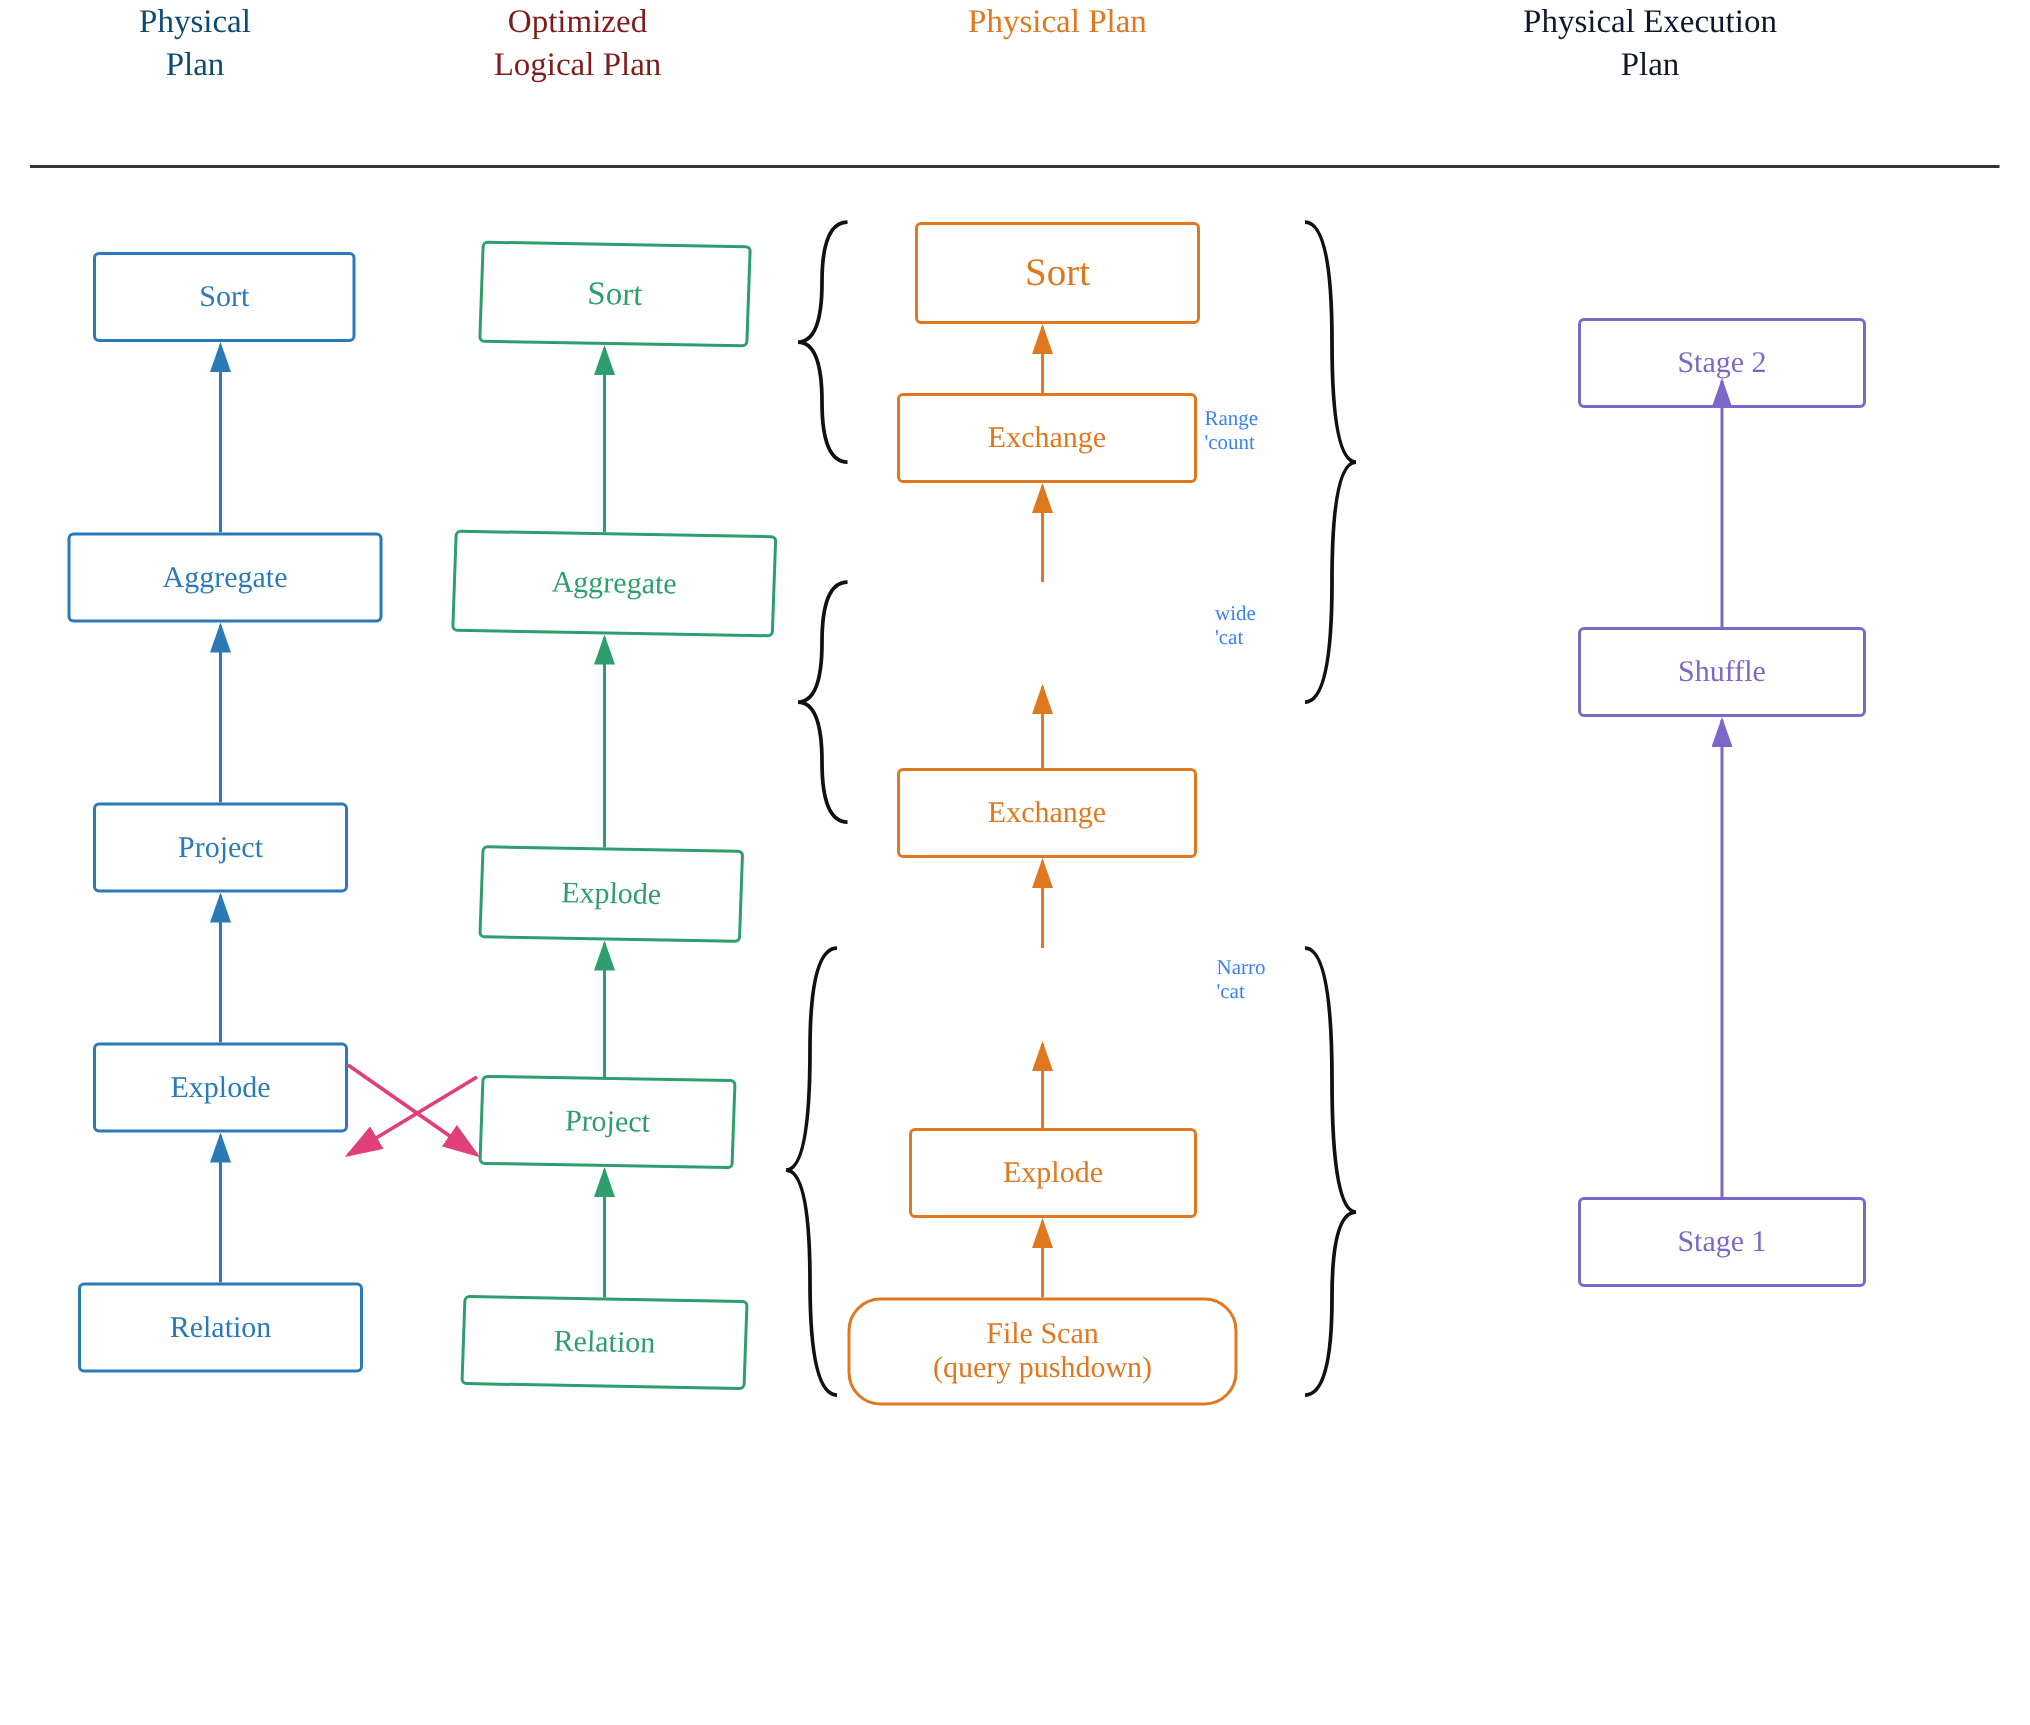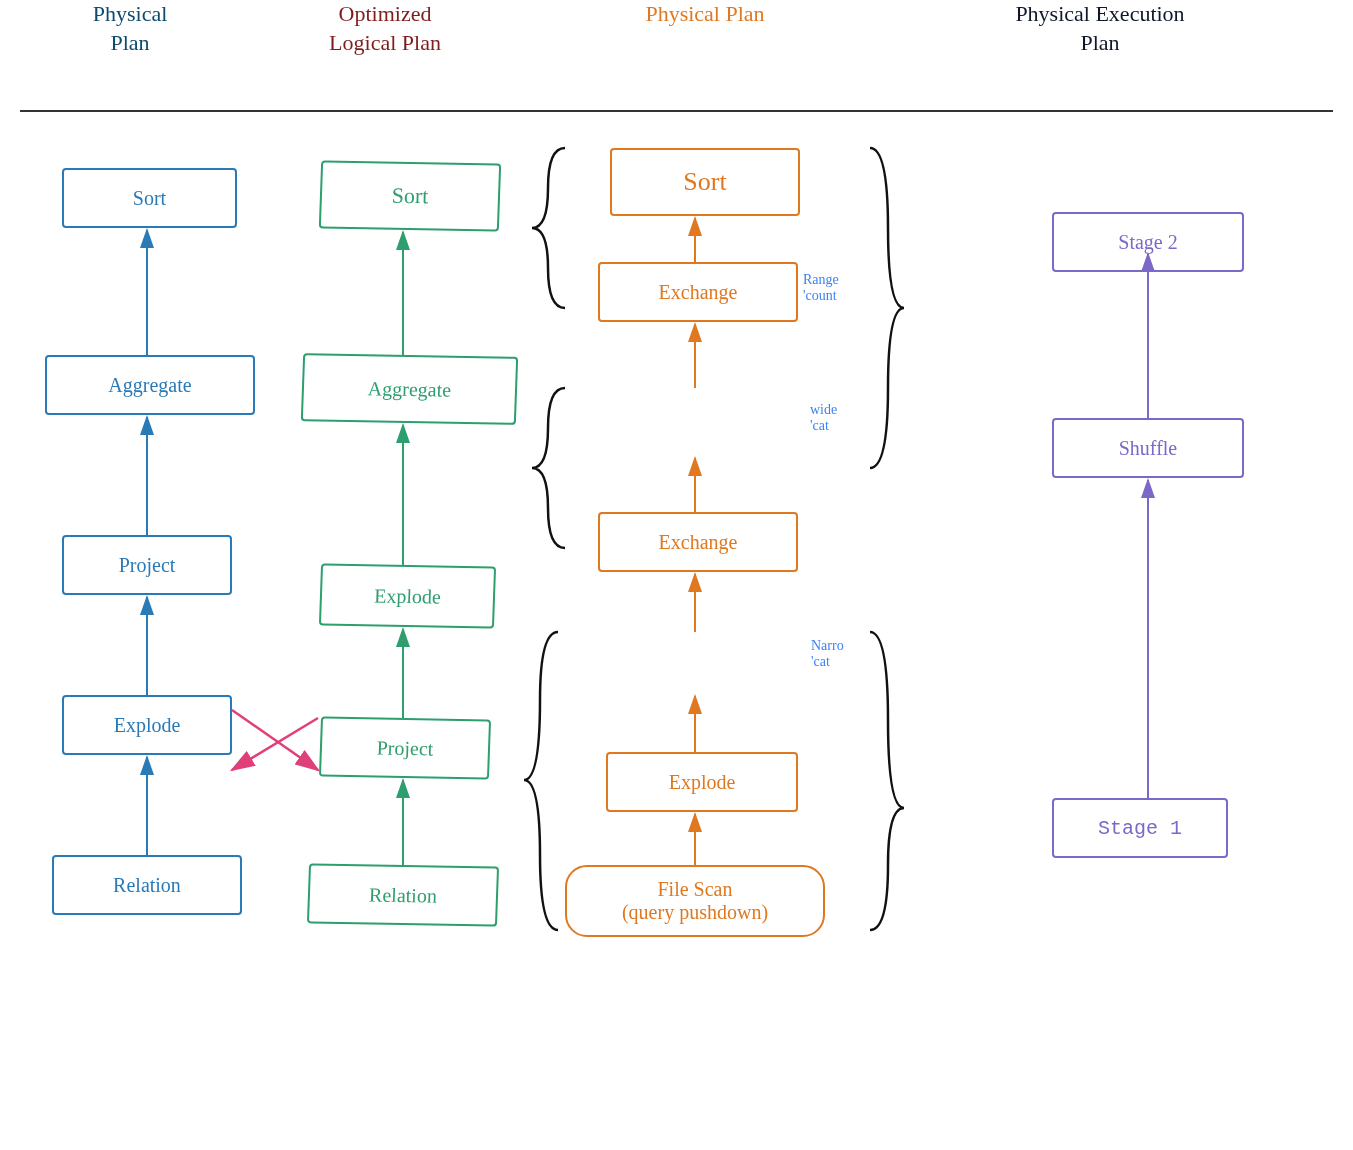--- a/index.html
+++ b/index.html
@@ -114,21 +114,21 @@
   <div class="node-box node-green" style="left:308px; top:865px; width:190px; height:60px;">Relation</div>
 
   <div class="node-box node-orange" style="left:610px; top:148px; width:190px; height:68px; font-size:26px;">Sort</div>
   <div class="node-box node-orange" style="left:598px; top:262px; width:200px; height:60px;">Exchange</div>
   <div class="node-box node-orange" style="left:598px; top:512px; width:200px; height:60px;">Exchange</div>
   <div class="node-box node-orange" style="left:606px; top:752px; width:192px; height:60px;">Explode</div>
   <div class="node-box node-orange" style="left:565px; top:865px; width:260px; height:72px; text-align:center;border-radius:22px;">File Scan<br>(query pushdown)</div>
 
   <div class="node-box node-purple" style="left:1052px; top:192px; width:192px; height:60px;margin-top:20px;">Stage 2</div>
   <div class="node-box node-purple" style="left:1052px; top:418px; width:192px; height:60px;">Shuffle</div>
-  <div class="node-box node-purple" style="left:1052px; top:798px; width:176px; height:60px;font-family:Liberation Mono, monospace;">Stage 1</div>
+  <div class="node-box node-purple" style="left:1052px; top:798px; width:192px; height:60px;">Stage 1</div>
 
   <div class="annotation" style="left:803px; top:272px; white-space:pre-line;">Range
 'count</div>
   <div class="annotation" style="left:810px; top:402px; white-space:pre-line;">wide
 'cat</div>
   <div class="annotation" style="left:811px; top:638px; white-space:pre-line;">Narro
 'cat</div>
 
   <svg class="arrows">
     <defs>

